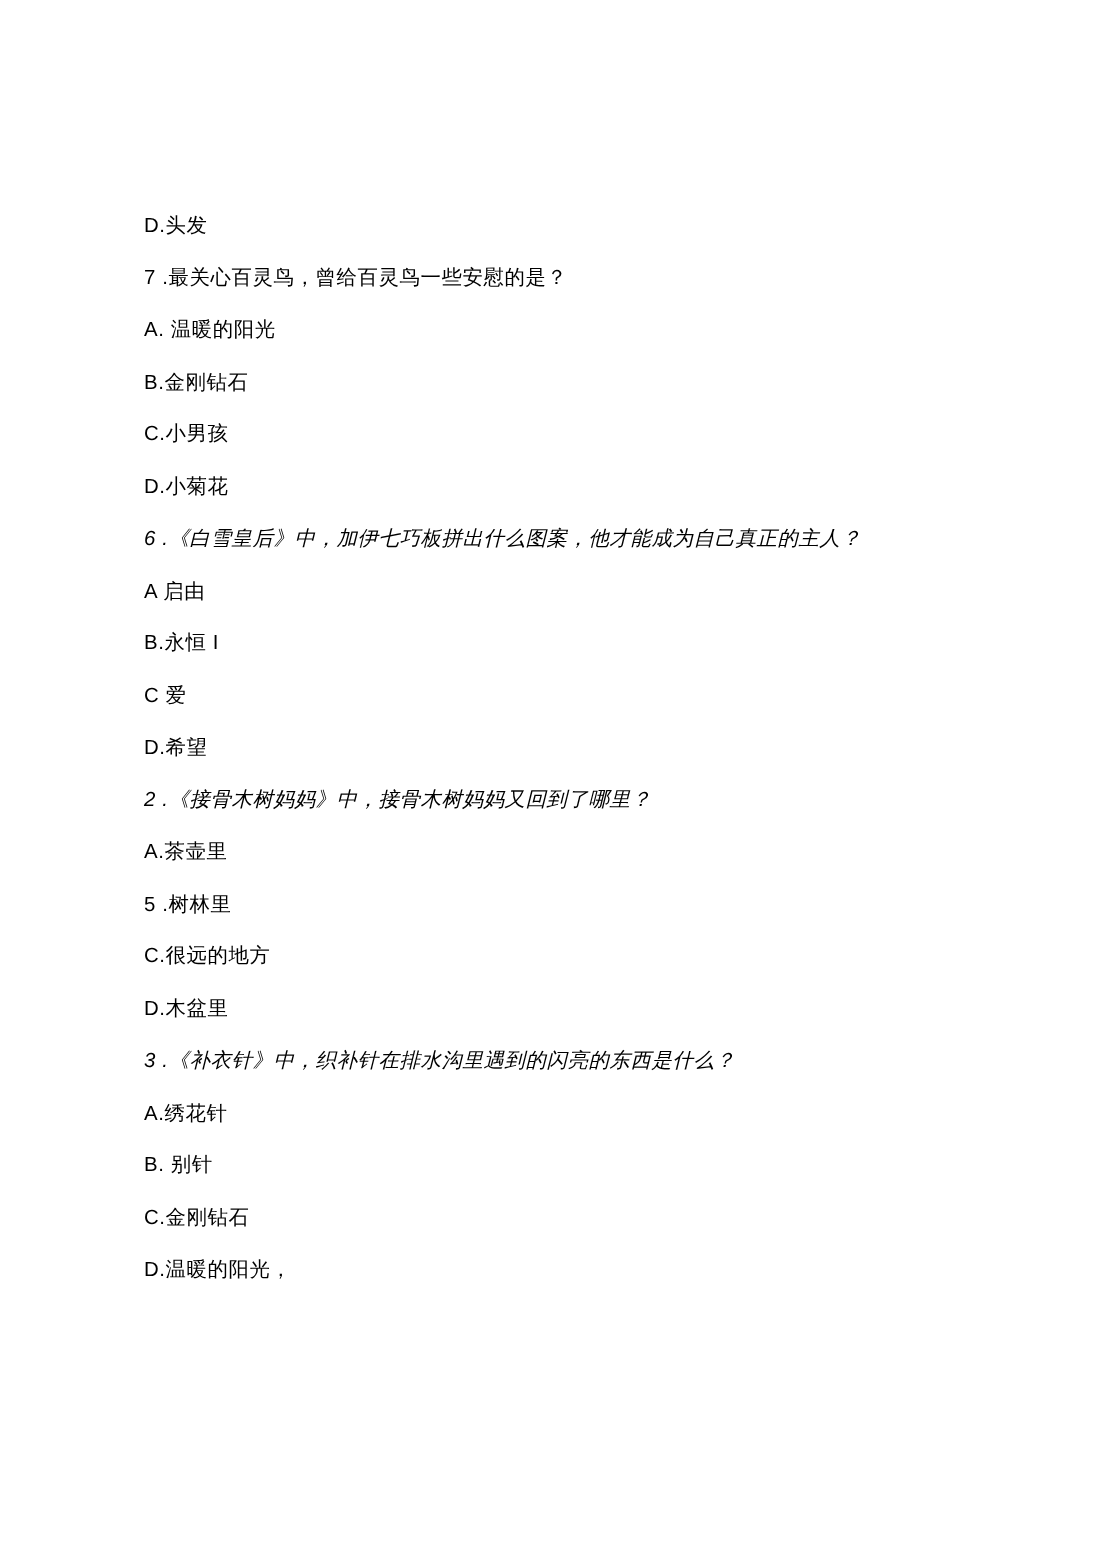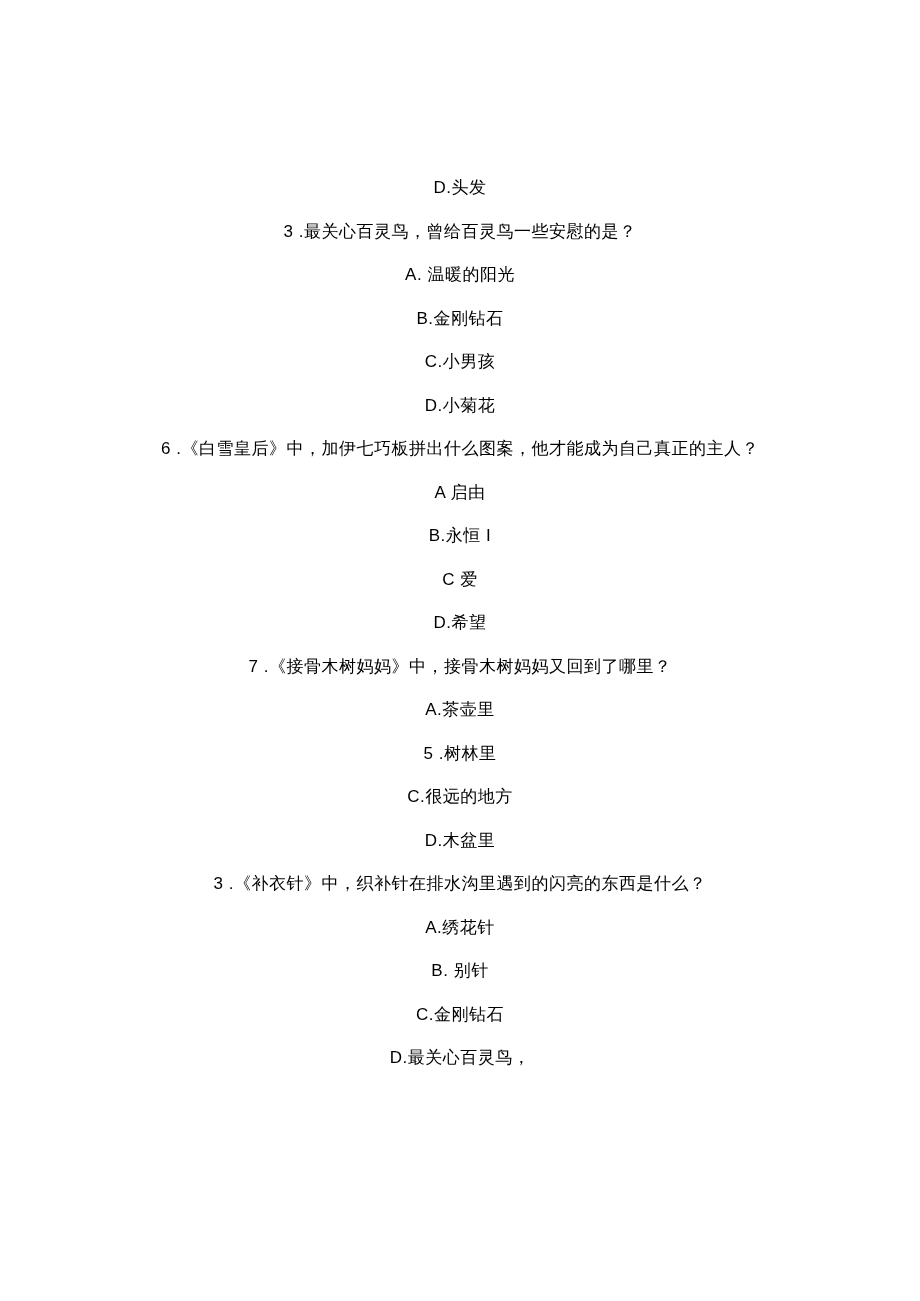--- a/index.html
+++ b/index.html
@@ -1,57 +1,57 @@
 <!DOCTYPE html>
 <html><head>
   <meta charset="utf-8">
   <style>
     * {
       margin: 0;
       padding: 0;
       box-sizing: border-box;
-      text-align: center;
     }
     body {
       background: #ffffff;
       width: 920px;
       min-height: 1301px;
       font-family: "Helvetica Neue", Arial, "Microsoft YaHei", sans-serif;
       color: #000;
       padding: 175px 120px 100px 120px;
     }
     .line {
       font-size: 17px;
       line-height: 1.5;
       margin-bottom: 18px;
       letter-spacing: 0.5px;
     }
     .block-gap {
+      font-style: italic;
     }
   </style>
 </head>
 <body>
 
 <div class="line">D.头发</div>
 
-<div class="line">3 .最关心百灵鸟，曾给百灵鸟一些安慰的是？</div>
+<div class="line">7 .最关心百灵鸟，曾给百灵鸟一些安慰的是？</div>
 <div class="line">A. 温暖的阳光</div>
 <div class="line">B.金刚钻石</div>
 <div class="line">C.小男孩</div>
 <div class="line">D.小菊花</div>
 
 <div class="line block-gap">6 .《白雪皇后》中，加伊七巧板拼出什么图案，他才能成为自己真正的主人？</div>
 <div class="line">A 启由</div>
 <div class="line">B.永恒 I</div>
 <div class="line">C 爱</div>
 <div class="line">D.希望</div>
 
-<div class="line block-gap">7 .《接骨木树妈妈》中，接骨木树妈妈又回到了哪里？</div>
+<div class="line block-gap">2 .《接骨木树妈妈》中，接骨木树妈妈又回到了哪里？</div>
 <div class="line">A.茶壶里</div>
 <div class="line">5   .树林里</div>
 <div class="line">C.很远的地方</div>
 <div class="line">D.木盆里</div>
 
 <div class="line block-gap">3 .《补衣针》中，织补针在排水沟里遇到的闪亮的东西是什么？</div>
 <div class="line">A.绣花针</div>
 <div class="line">B. 别针</div>
 <div class="line">C.金刚钻石</div>
-<div class="line">D.最关心百灵鸟，</div>
+<div class="line">D.温暖的阳光，</div>
 
 </body></html>

